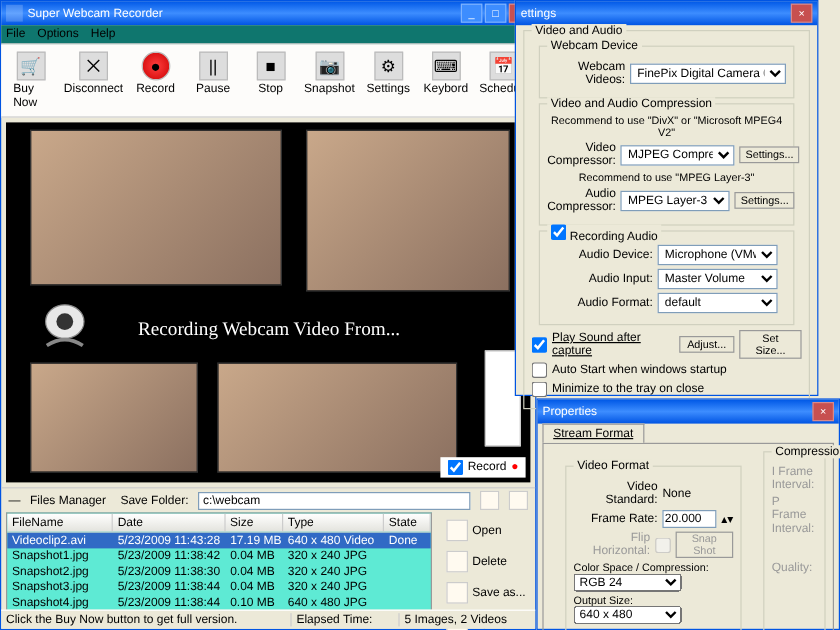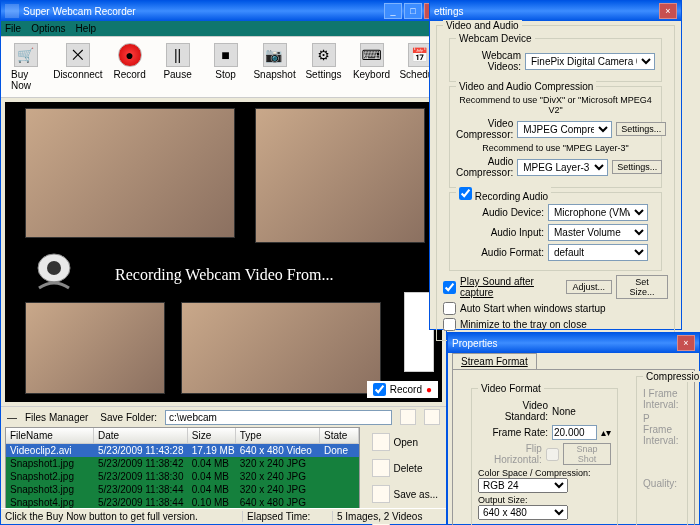--- a/index.html
+++ b/index.html
@@ -15,21 +15,21 @@
 .toolbar { background: #fdfcfa; border-bottom: 1px solid #ccc; padding: 4px; display: flex; gap: 6px; }
 .tbtn { display: flex; flex-direction: column; align-items: center; gap: 2px; padding: 2px 6px; cursor: pointer; min-width: 42px; }
 .tbtn .ticon { width: 24px; height: 24px; background: #ddd; border: 1px solid #bbb; display: flex; align-items: center; justify-content: center; font-size: 14px; }
 .tbtn.red .ticon { background: radial-gradient(#ff4040, #c00); border-radius: 50%; }
 .preview { background: #000; margin: 4px; position: relative; height: 300px; }
 .preview .img { position: absolute; background: linear-gradient(135deg, #c9a88a, #8b7060); border: 1px solid #333; }
 .preview .caption { position: absolute; left: 110px; top: 164px; color: #fff; font-size: 16px; font-family: serif; }
 .preview .webcam { position: absolute; left: 24px; top: 150px; width: 50px; height: 40px; }
 .filesbar { display: flex; align-items: center; gap: 8px; padding: 2px 6px; border-top: 1px solid #ccc; }
 .filesbar input { flex: 1; border: 1px solid #7f9db9; padding: 1px 3px; }
-.table { margin: 0 4px; border: 1px solid #999; background: #15803d; }
+.table { margin: 0 4px; border: 1px solid #999; background: #5eead4; }
 .table .hdr { display: flex; background: linear-gradient(#fff, #e3e3dd); border-bottom: 1px solid #ccc; }
 .table .hdr div { padding: 2px 4px; border-right: 1px solid #ccc; }
 .table .row { display: flex; }
 .table .row div { padding: 1px 4px; white-space: nowrap; overflow: hidden; }
 .table .row.sel { background: #316ac5; color: white; }
 .c1{width:92px}.c2{width:98px}.c3{width:50px}.c4{width:88px}.c5{width:40px}
 .statusbar { position: absolute; bottom: 0; left: 0; right: 0; background: #ece9d8; border-top: 1px solid #fff; display: flex; padding: 2px 4px; font-size: 10px; }
 .sidepanel { position: absolute; right: 4px; display: flex; flex-direction: column; gap: 4px; }
 .sidebtn { display: flex; align-items: center; gap: 4px; padding: 2px; }
 .sidebtn .sicon { width: 18px; height: 18px; background: #fffaf0; border: 1px solid #ccc; }
@@ -307,19 +307,19 @@
       <select style="width:90px"><option>640 x 480</option></select>
     </div>
     <div class="group" style="width:100px;margin:0">
         <span class="legend">Compression</span>
       <div class="frow" style="color:#999">
           <span>I Frame Interval:</span>
         </div>
       <div class="frow" style="color:#999">
           <span>P Frame Interval:</span>
         </div>
-      <div class="frow" style="color:#999;margin-top:32px">
+      <div class="frow" style="color:#999;margin-top:22px">
           <span>Quality:</span>
         </div>
     </div>
   </div>
 
 </div>
 
 </body></html>

